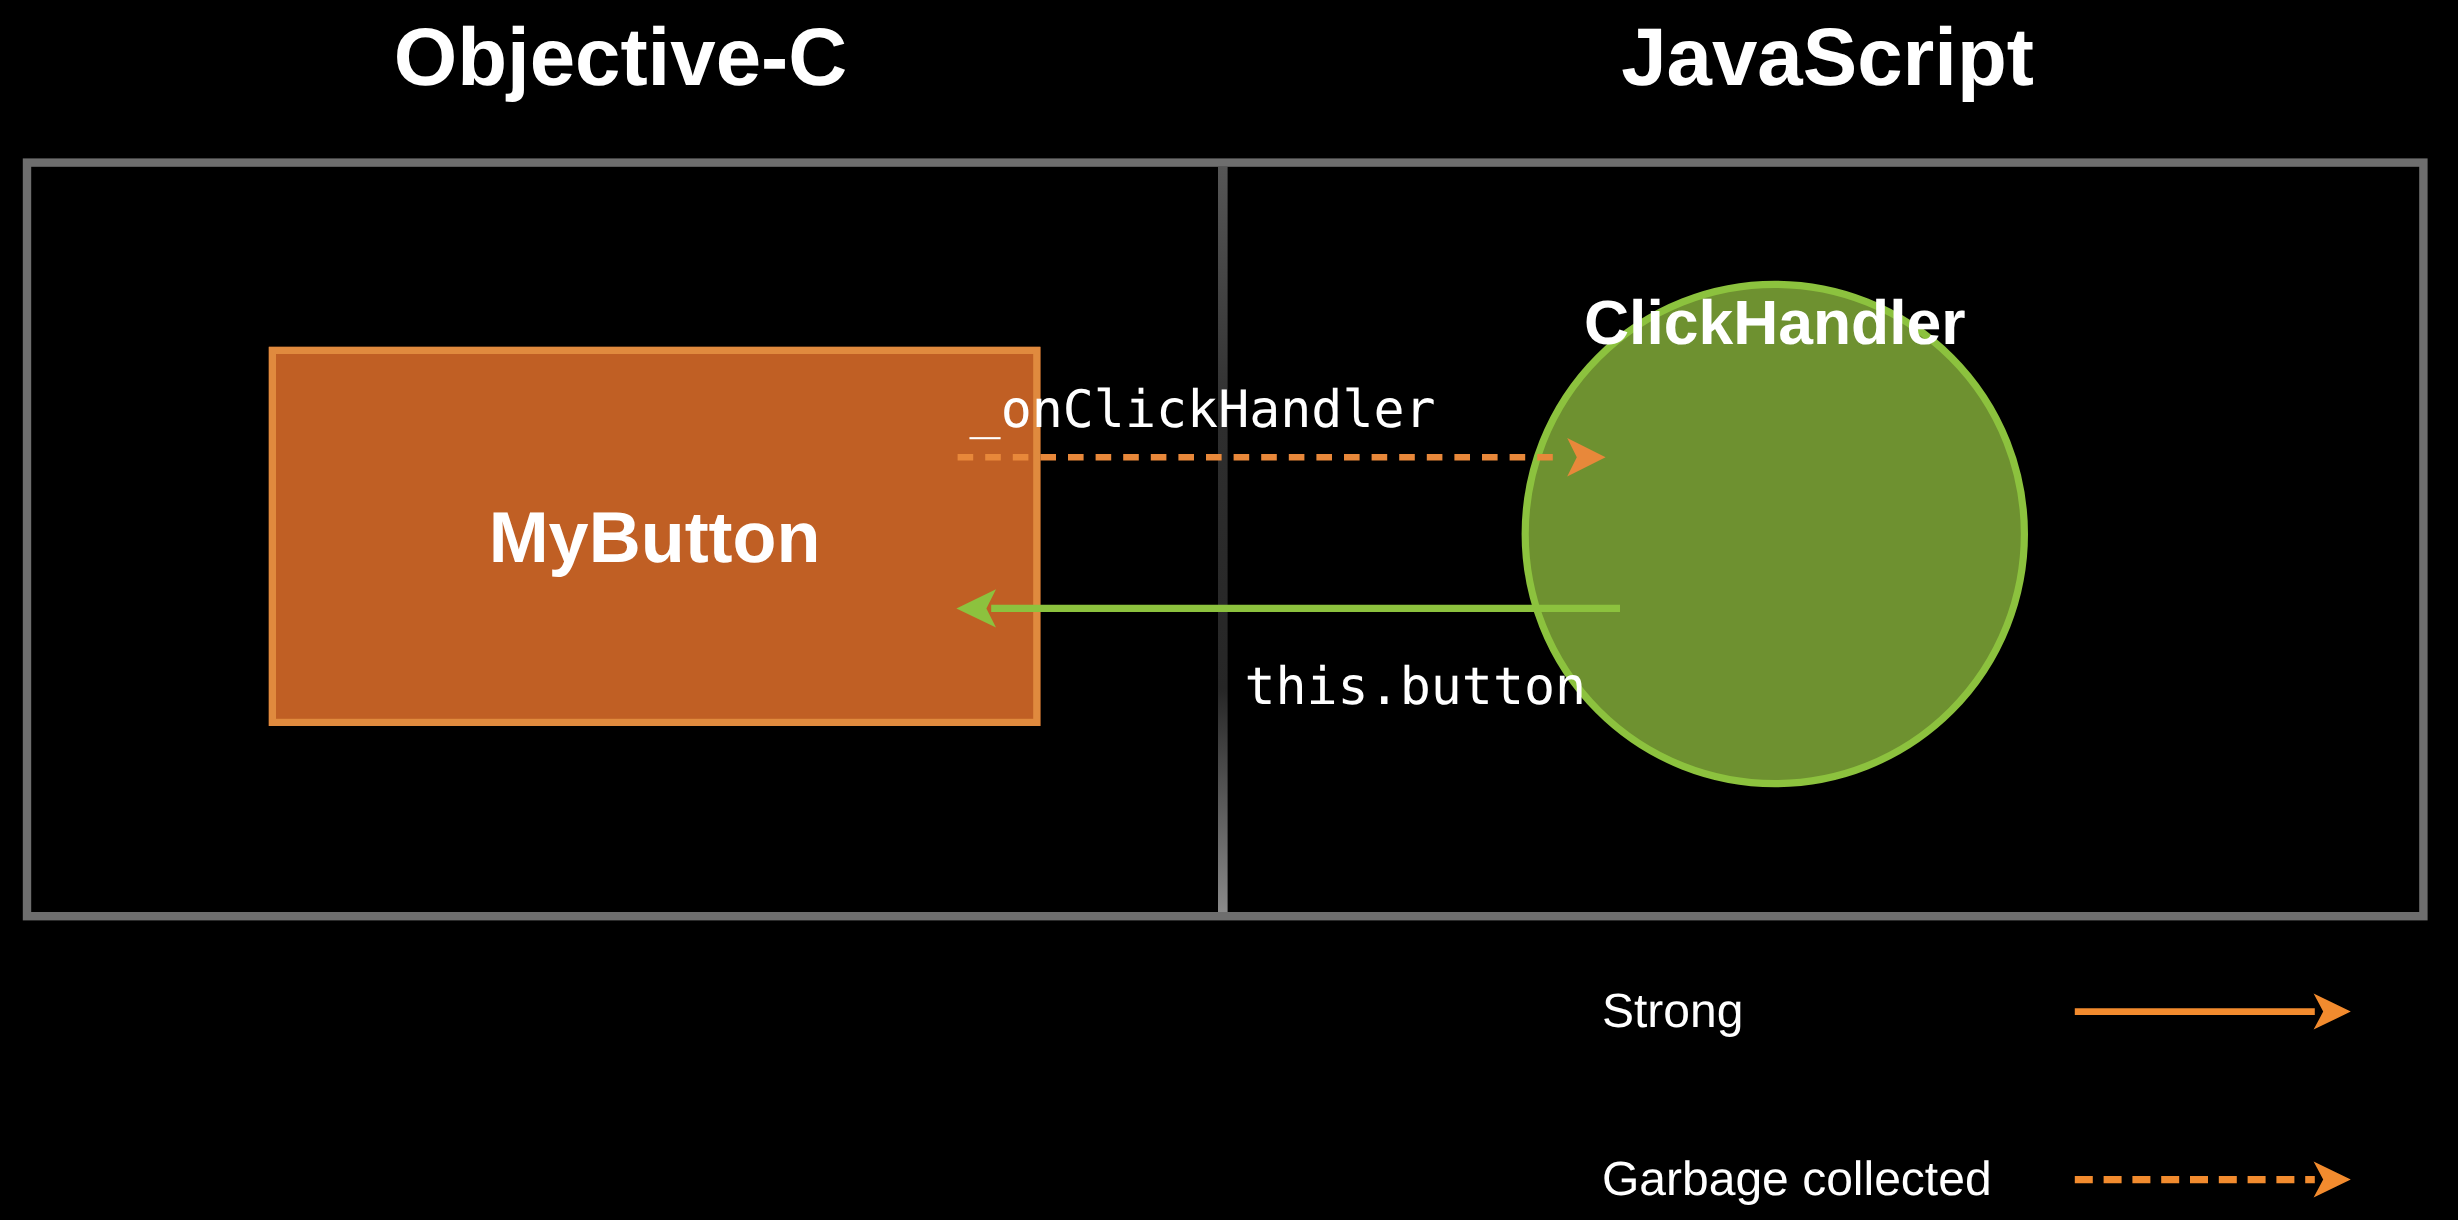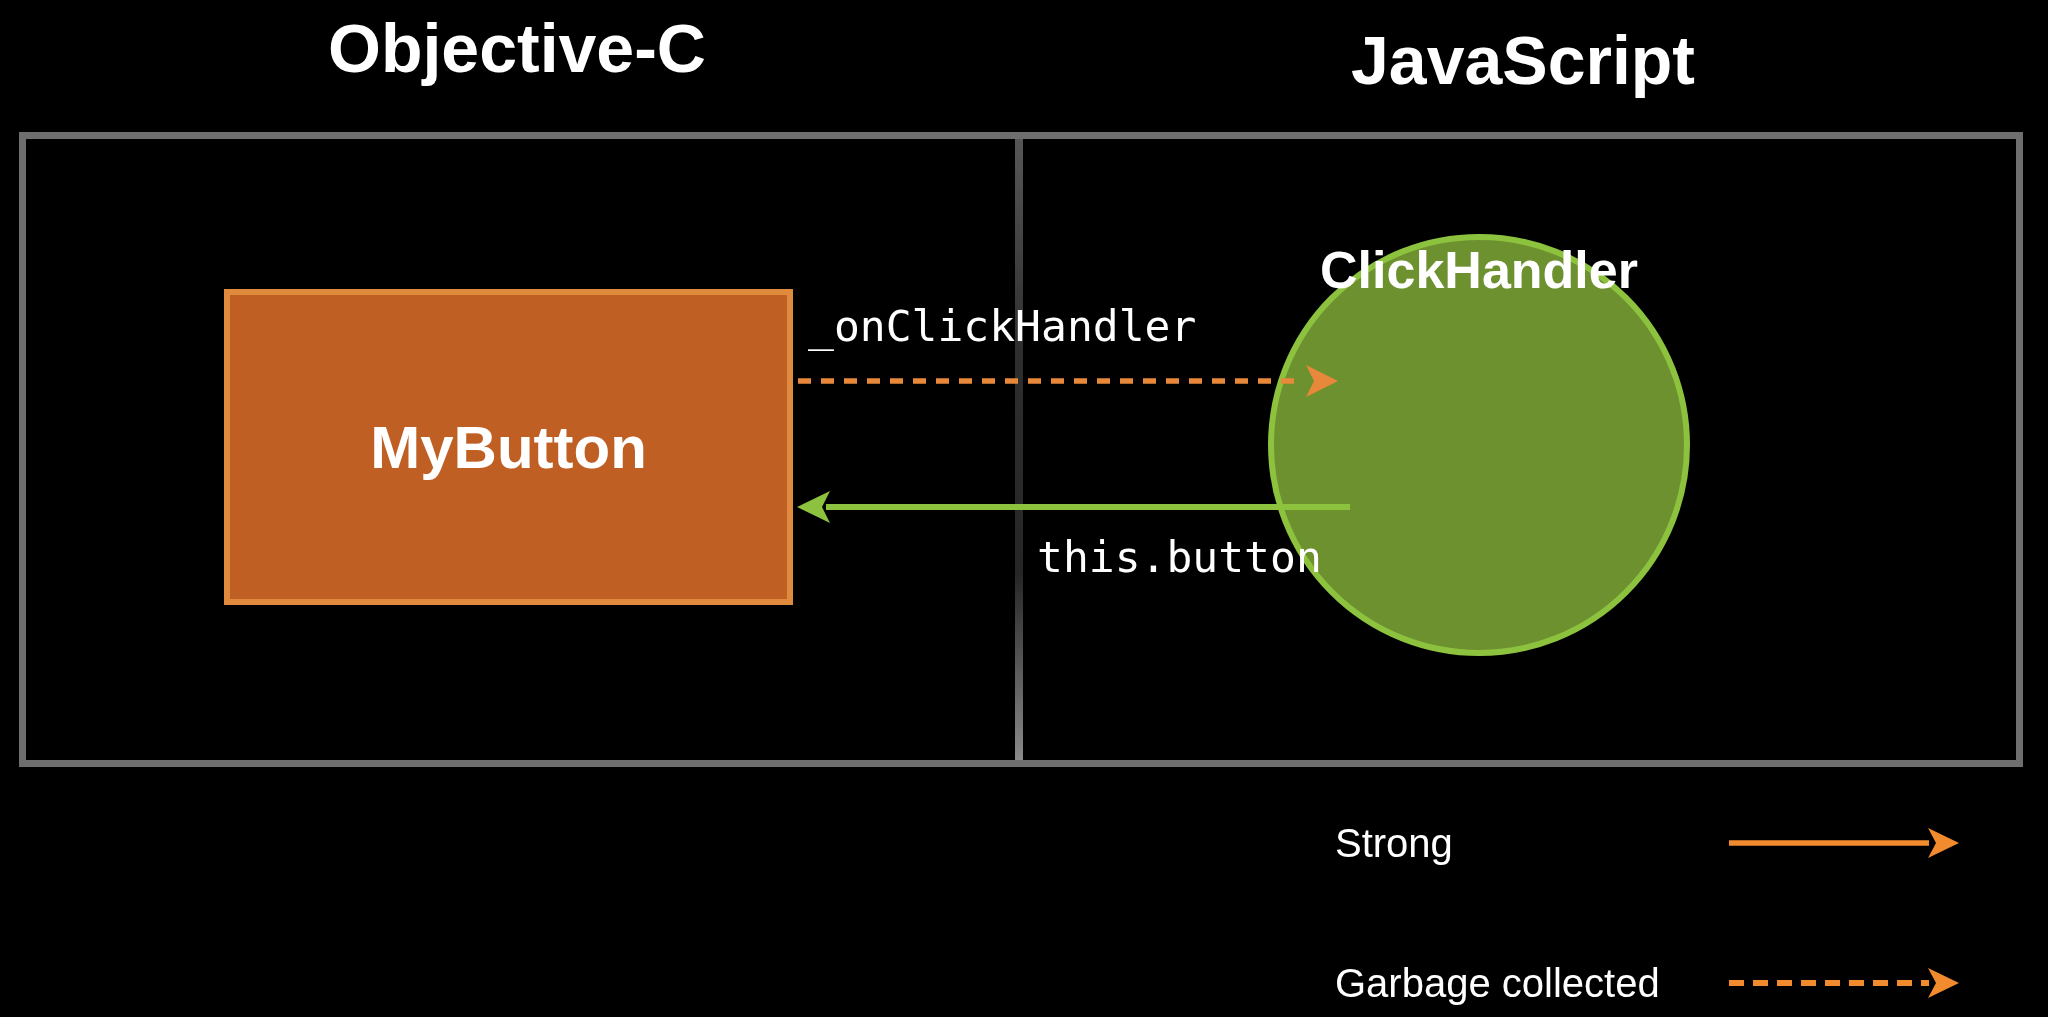--- a/index.html
+++ b/index.html
@@ -8,37 +8,37 @@
     position: relative; overflow: hidden;
     font-family: "Liberation Sans", sans-serif;
     color: var(--text, #fff);
   }
   .title {
     position: absolute; top: 8px; height: 80px;
     font-size: 68px; font-weight: bold; text-align: center;
     line-height: 80px; color: var(--text, #fff);
   }
   #title-left  { left: 19px;   width: 996px; }
-  #title-right { left: 1023px; width: 1000px; margin-top: 12px; }
+  #title-right { left: 1023px; width: 1000px; }
 
   .panel {
     position: absolute; left: 19px; top: 132px;
     width: 2004px; height: 635px;
     border: 7px solid var(--panel-border, #6e6e6e);
     box-sizing: border-box; background: transparent;
   }
   .divider {
     position: absolute; left: 1015px; top: 139px;
     width: 8px; height: 621px;
     background: linear-gradient(180deg, #565656 0%, #2e2e2e 35%, #262626 70%, #8a8a8a 100%);
   }
 
   .node-rect {
     position: absolute; left: 224px; top: 289px;
-    width: 569px; height: 316px; box-sizing: border-box;
+    width: 643px; height: 316px; box-sizing: border-box;
     background: var(--button-fill, #c05f24);
     border: 6px solid var(--button-border, #e08a3e);
     display: flex; align-items: center; justify-content: center;
   }
   .node-rect .label { font-size: 60px; font-weight: bold; }
 
   .node-circle {
     position: absolute; left: 1268px; top: 234px;
     width: 422px; height: 422px; box-sizing: border-box;
     background: var(--circle-fill, #6e9130);
@@ -46,20 +46,21 @@
     border-radius: 50%;
     display: flex; justify-content: center;
   }
   .node-circle .label { font-size: 52px; font-weight: bold; }
 
   .edge-label {
     position: absolute;
     font-family: "DejaVu Sans Mono", monospace;
     font-size: 43px; line-height: 1.1; color: var(--text, #fff);
     white-space: nowrap;
+    margin-top: 16px;
   }
   #onclick-label { left: 808px;  top: 303px; }
   #button-label  { left: 1037px; top: 534px; text-align: center; }
 
   svg.overlay {
     position: absolute; left: 0; top: 0;
     pointer-events: none;
   }
 
   .legend {

